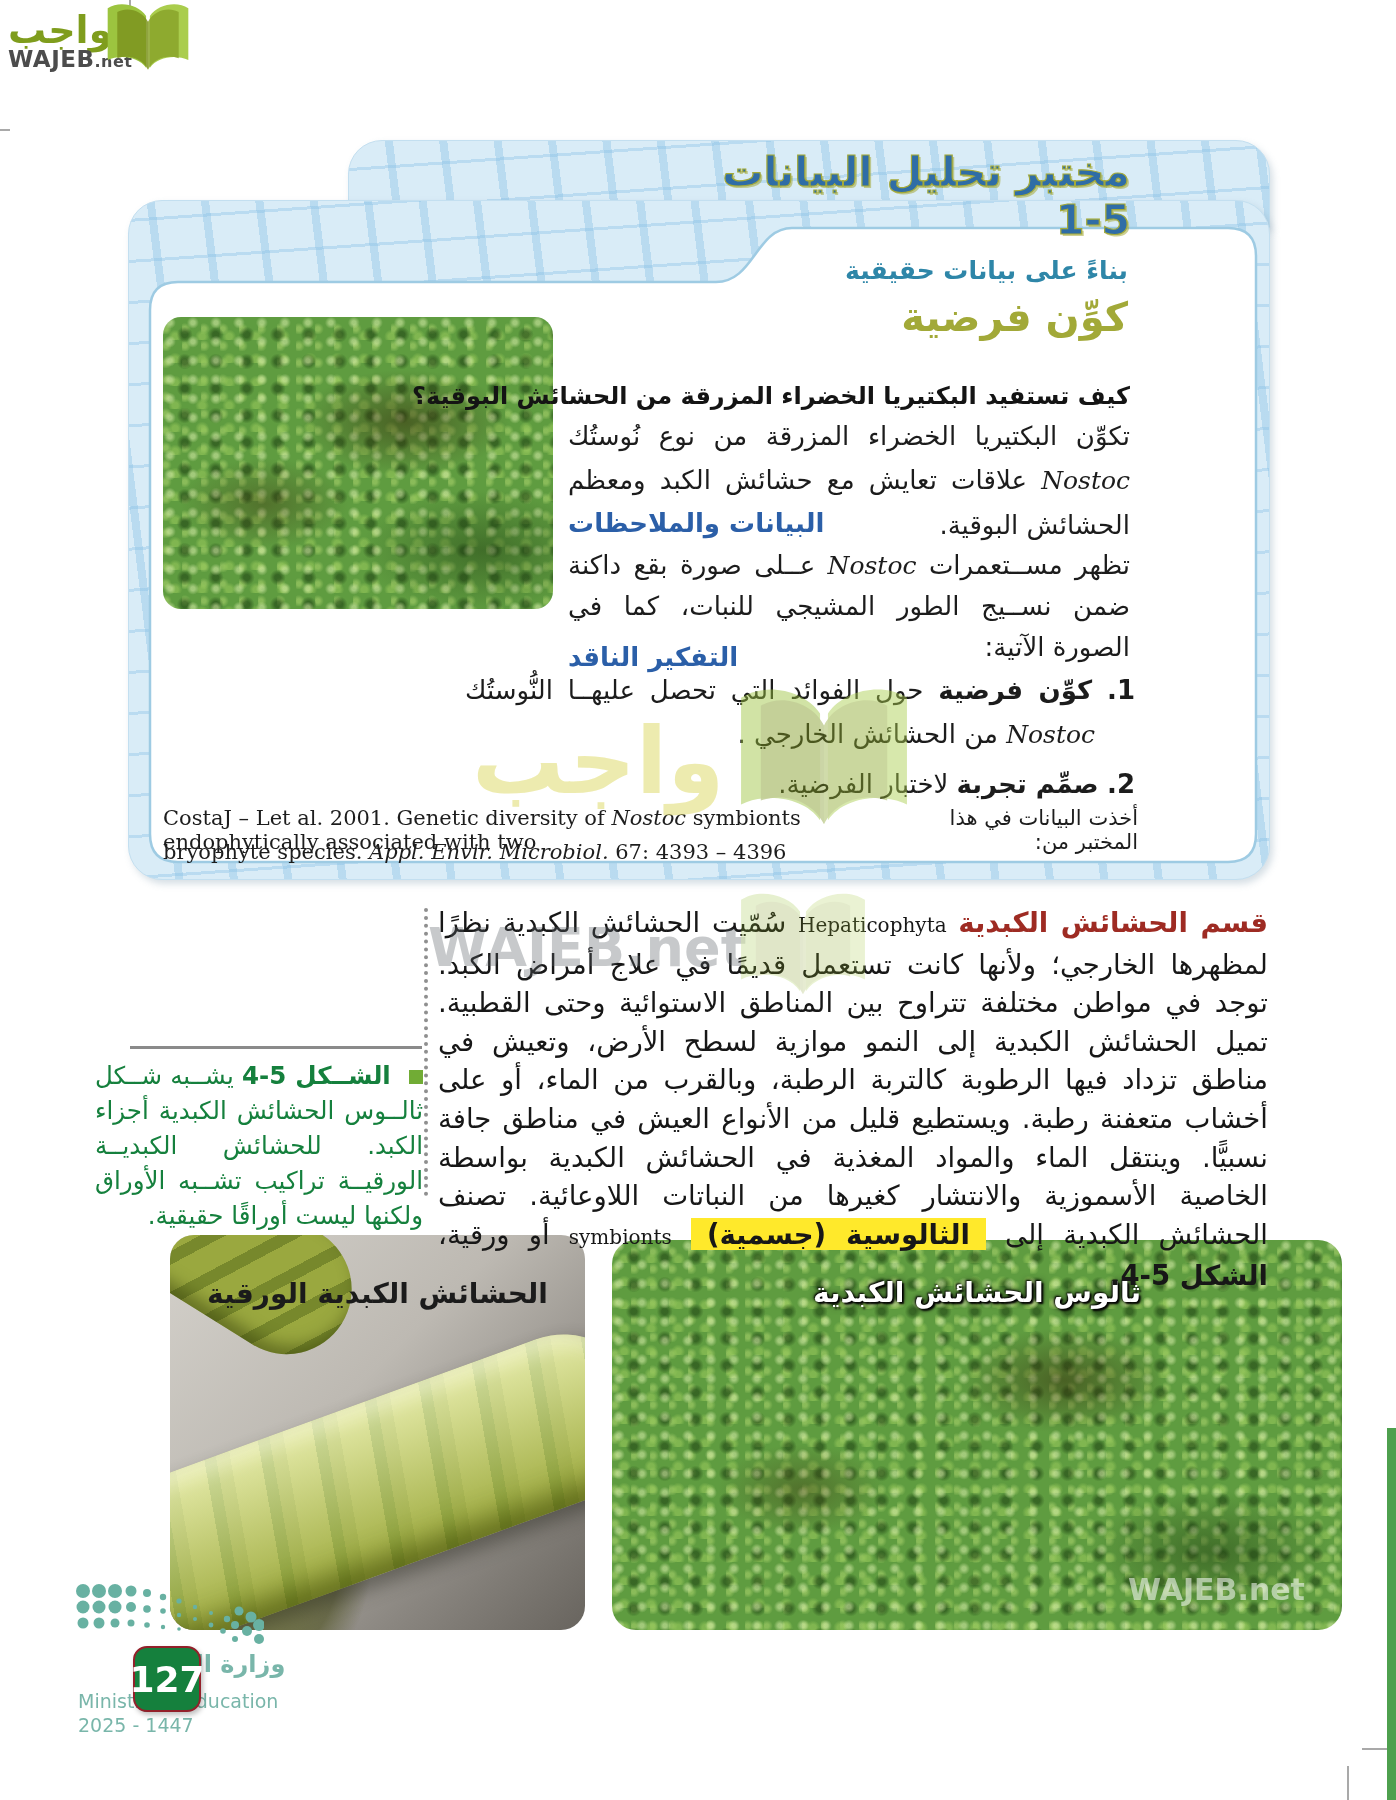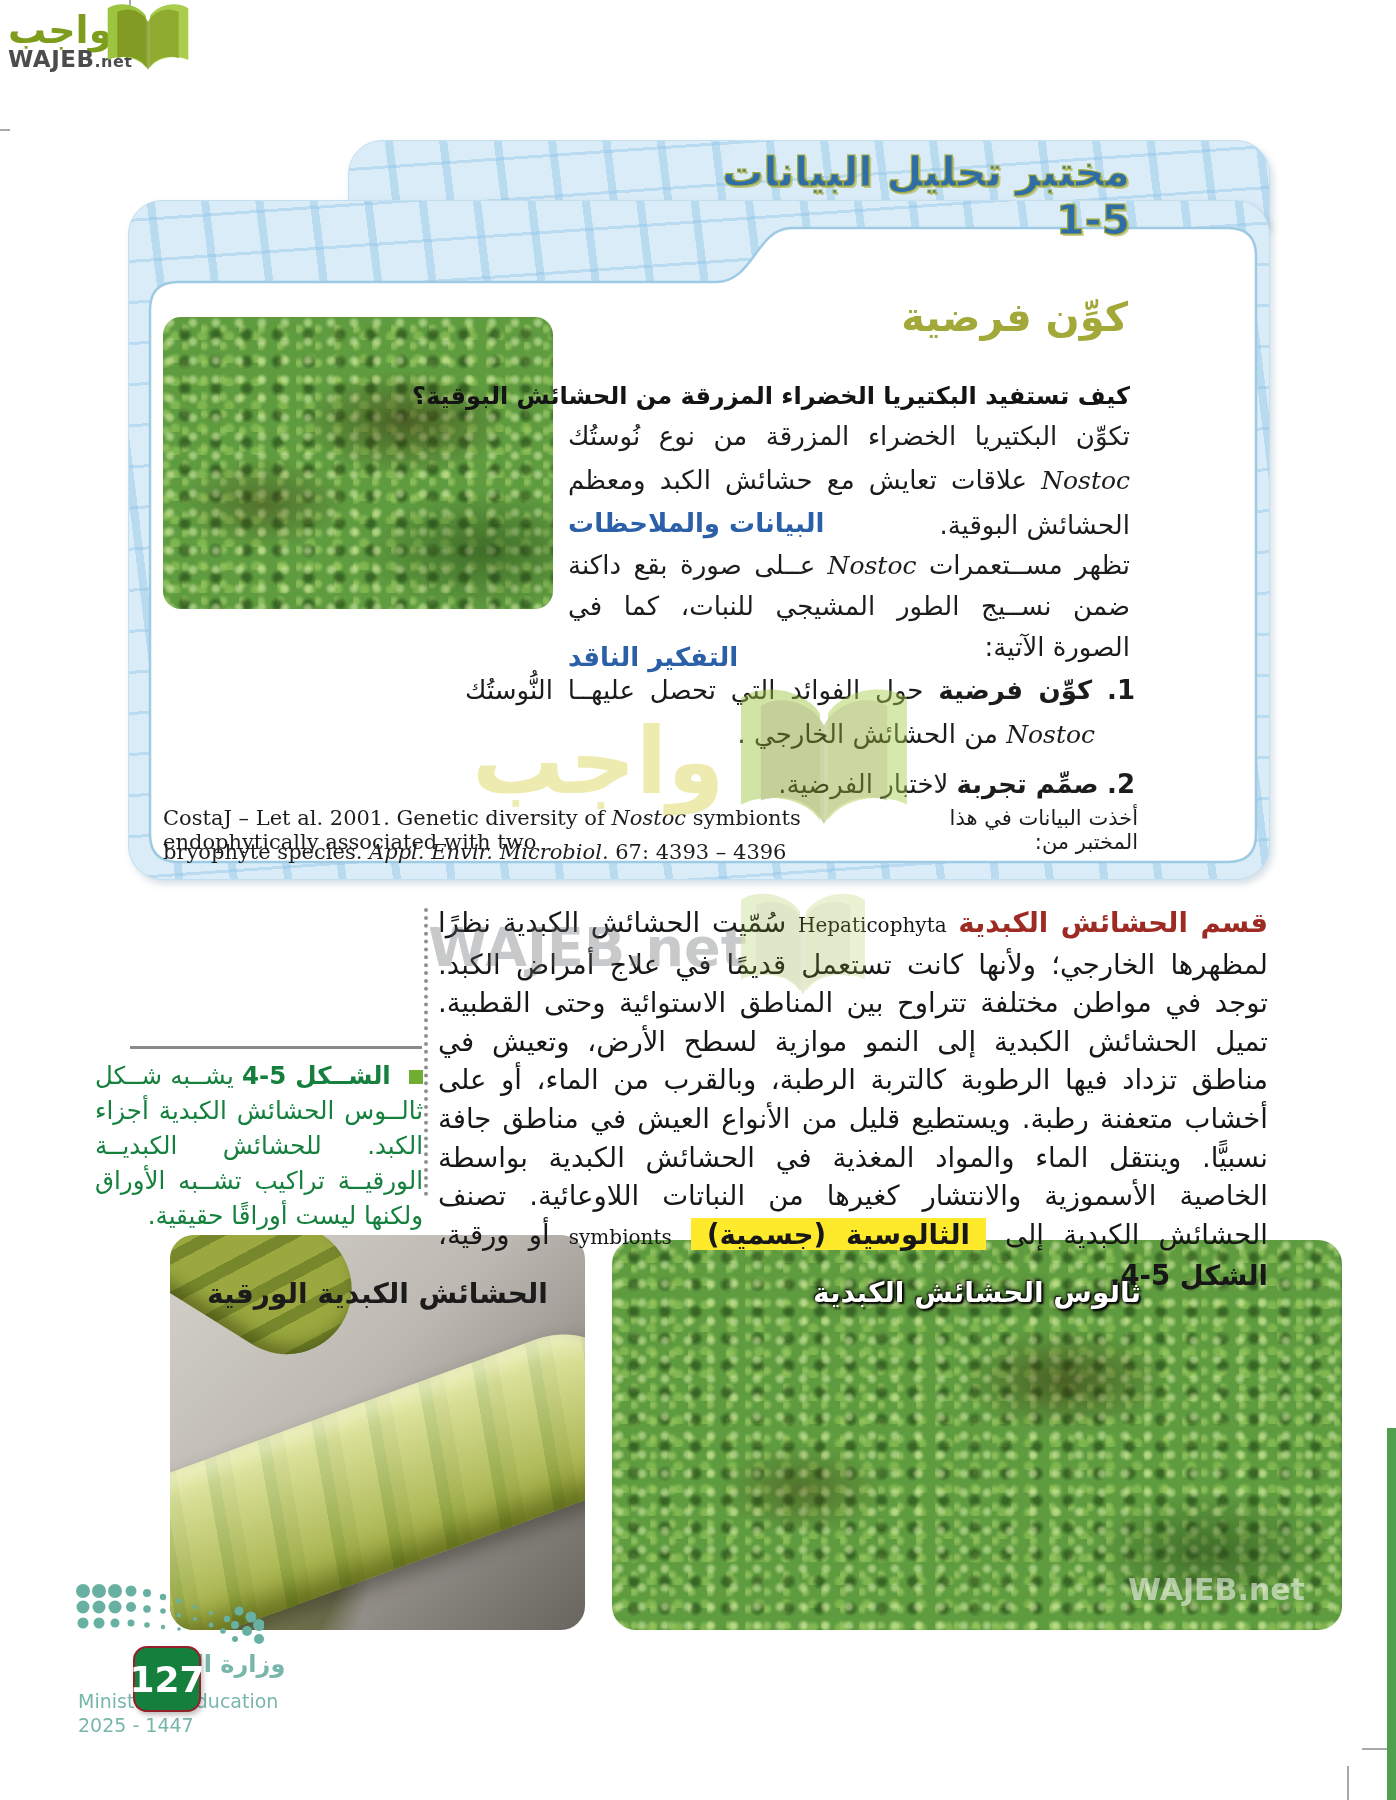--- a/index.html
+++ b/index.html
@@ -141,20 +141,21 @@
   <svg class="abs panel-svg" width="1140" height="678" viewBox="0 0 1140 678">
     <path d="M 664 28 L 1100 28 Q 1128 28 1128 56 L 1128 634 Q 1128 662 1100 662 L 50 662 Q 22 662 22 634 L 22 110 Q 22 82 50 82 L 588 82 C 626 82 628 28 664 28 Z" fill="#ffffff" stroke="#9ecbe3" stroke-width="2.5"></path>
   </svg>
 
   <div class="abs lab-title">مختبر تحليل البيانات 5-1</div>
 
   
   <div class="abs lab-photo thallus-tex"></div>
 
   
+  <div class="abs lab-tagline rtl">بناءً على بيانات حقيقية</div>
   <div class="abs lab-heading rtl">كوِّن فرضية</div>
   <div class="abs lab-question rtl">كيف تستفيد البكتيريا الخضراء المزرقة من الحشائش البوقية؟</div>
 
   <div class="abs lab-body lab-intro rtl">
     <span>تكوِّن البكتيريا الخضراء المزرقة من نوع نُوستُك</span>
     <span class="latin">Nostoc</span>
     <span>علاقات تعايش مع حشائش الكبد ومعظم الحشائش البوقية.</span>
   </div>
 
   <div class="abs lab-subhead lab-datahead rtl">البيانات والملاحظات</div>

